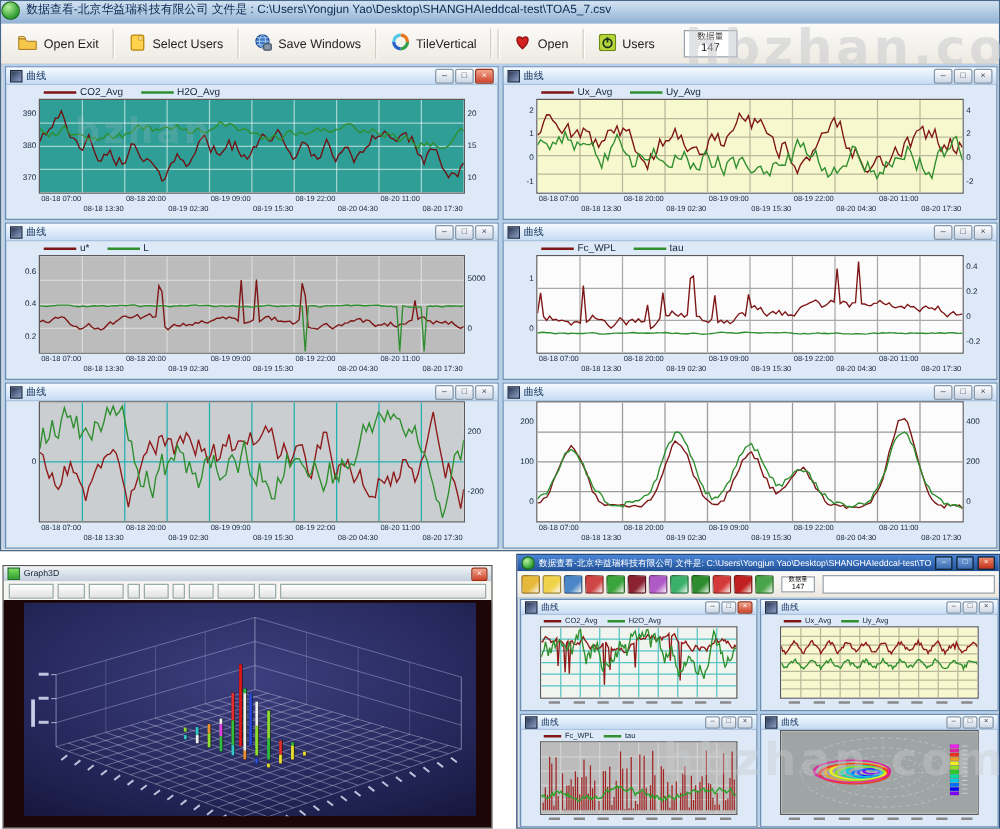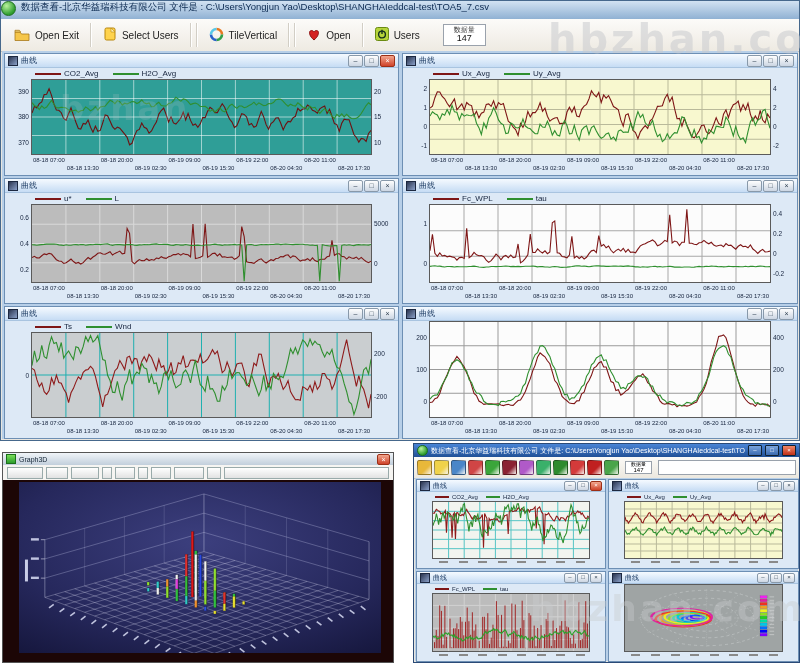--- a/index.html
+++ b/index.html
@@ -103,20 +103,29 @@
         </div>
         <div class="tsep"></div>
         <div class="tbtn">
           <span><svg width="14" height="14" viewBox="0 0 14 14">
               <rect x="2" y="1" width="10" height="12" rx="1.5" fill="#ffd34d" stroke="#b8860b"></rect>
               <path d="M8 1 l4 4 h-4 z" fill="#fff0b0" stroke="#b8860b" stroke-width="0.6"></path>
             </svg></span>
           <span>Select Users</span>
         </div>
         <div class="tsep"></div>
+        <div class="tbtn">
+          <span><svg width="15" height="14" viewBox="0 0 15 14">
+              <circle cx="7" cy="6" r="5.2" fill="#3d78c8" stroke="#1d4a88"></circle>
+              <ellipse cx="7" cy="6" rx="2.4" ry="5.2" fill="none" stroke="#bcd6f0" stroke-width="0.7"></ellipse>
+              <path d="M1.8 6 h10.4 M2.6 3.2 h8.8 M2.6 8.8 h8.8" stroke="#bcd6f0" stroke-width="0.7"></path>
+              <rect x="8" y="8" width="6" height="5" rx="1" fill="#8898a8" stroke="#445566"></rect>
+            </svg></span>
+          <span>Save Windows</span>
+        </div>
         <div class="tsep"></div>
         <div class="tbtn">
           <span><svg width="15" height="15" viewBox="0 0 15 15">
               <g fill="none" stroke-width="2.6">
                 <path d="M7.5 2 A5.5 5.5 0 0 1 13 7.5" stroke="#e87820"></path>
                 <path d="M13 7.5 A5.5 5.5 0 0 1 7.5 13" stroke="#30a048"></path>
                 <path d="M7.5 13 A5.5 5.5 0 0 1 2 7.5" stroke="#2860c8"></path>
                 <path d="M2 7.5 A5.5 5.5 0 0 1 7.5 2" stroke="#58c8e8"></path>
               </g>
             </svg></span>
@@ -403,30 +412,20 @@
           </div>
         </div>
         <div class="cwin" style="left: 2px; top: 255px; width: 395px; height: 133px;">
           <div class="ctitle">
             <span class="cicon"></span>
             <span class="ctext">曲线</span>
             <span class="cbtns">
               <span class="wbtn">–</span>
               <span class="wbtn">□</span>
               <span class="wbtn">×</span>
-            </span>
-          </div>
-          <div class="clegend">
-            <span class="lentry">
-              <span class="lseg" style="background: rgb(126, 22, 22);"></span>
-              <span>Ts</span>
-            </span>
-            <span class="lentry">
-              <span class="lseg" style="background: rgb(47, 143, 47);"></span>
-              <span>Wnd</span>
             </span>
           </div>
           <div class="cbody">
             <div class="yaxis">
               <span>0</span>
             </div>
             <div class="plotwrap">
               <svg class="plot" viewBox="0 0 100 100" preserveAspectRatio="none">
                 <rect x="0" y="0" width="100" height="100" fill="#caced0"></rect>
                 <line x1="10" y1="0" x2="10" y2="100" stroke="#1fb0b0" stroke-width="1" vector-effect="non-scaling-stroke"></line>
@@ -1110,14 +1109,14 @@
             <i style="left: 66.5%;"></i>
             <i style="left: 79%;"></i>
             <i style="left: 91.5%;"></i>
           </div>
         </div>
       </div>
   </div>
 
 <span class="wm" style="left: 548px; top: 16px; font-size: 40px; color: rgba(200, 202, 205, 0.55);">hbzhan.com</span>
     <span class="wm" style="left: 530px; top: 588px; font-size: 36px; color: rgba(200, 202, 205, 0.4);">hbzhan.com</span>
-    <span class="wm" style="left: 60px; top: 88px; font-size: 34px; color: rgba(200, 202, 205, 0.18);">bzhan</span>
+    <span class="wm" style="left: 60px; top: 88px; font-size: 28px; color: rgba(200, 202, 205, 0.18);">bzhan</span>
   </div>
 
 </body></html>

